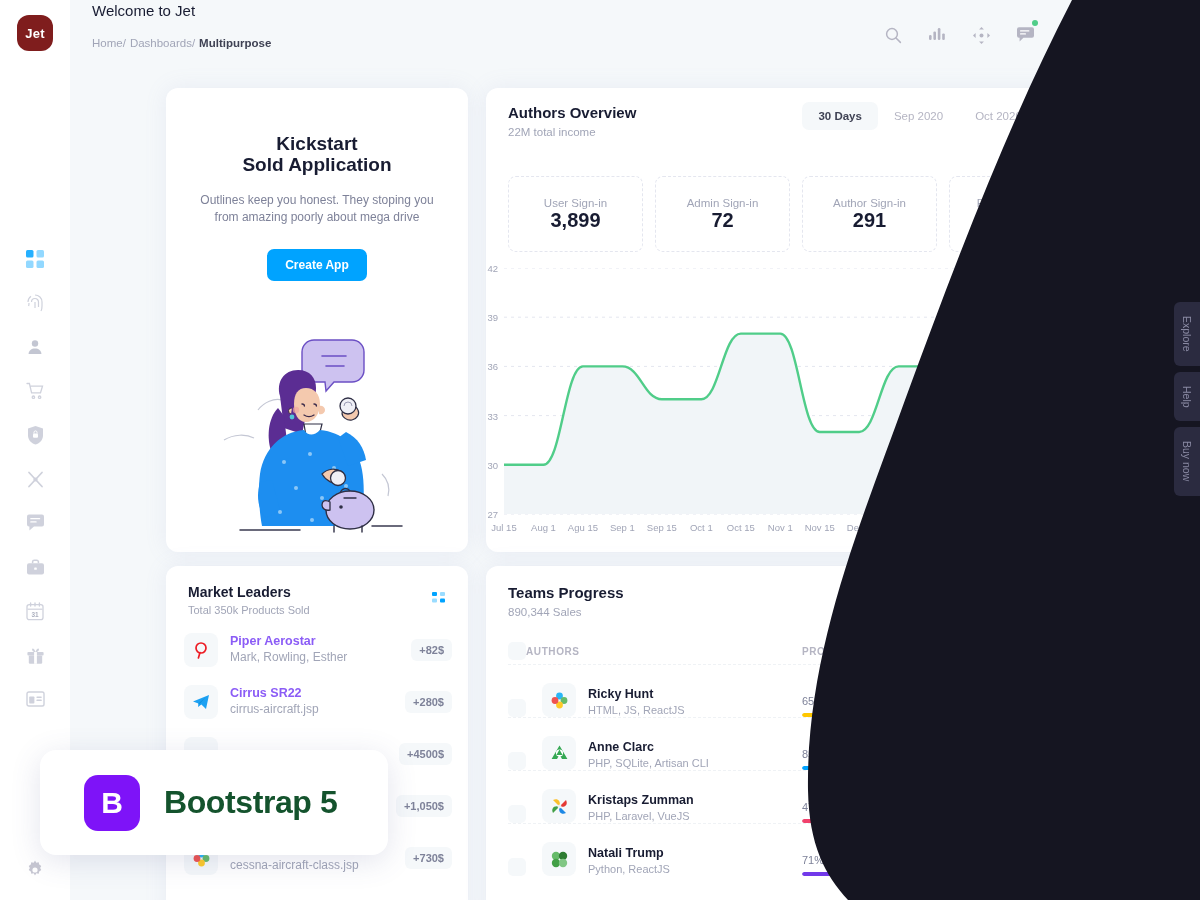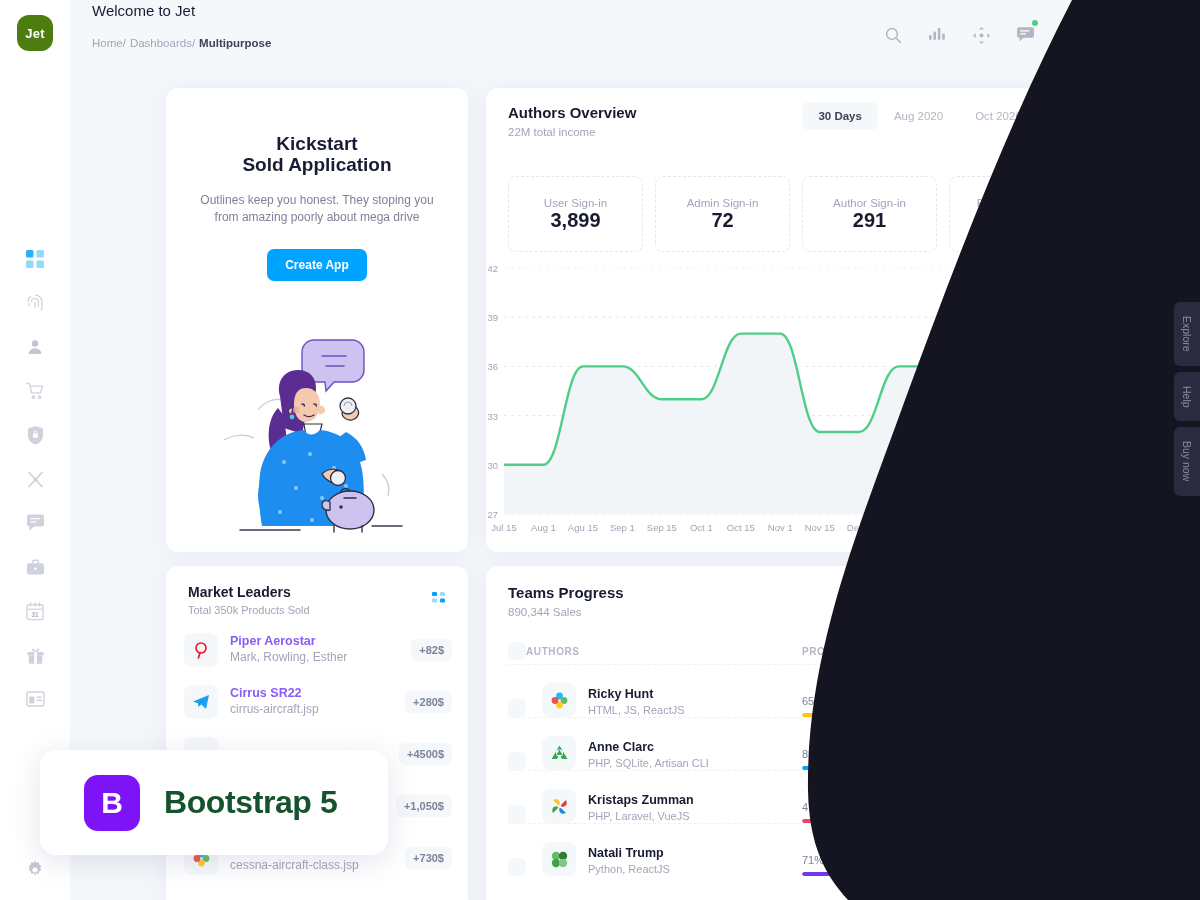--- a/index.html
+++ b/index.html
@@ -4,21 +4,21 @@
 <style>
   *{box-sizing:border-box;margin:0;padding:0}
   html,body{width:1200px;height:900px;overflow:hidden}
   body{font-family:"Liberation Sans",sans-serif;background:#ffffff;color:#181c32;
        -webkit-font-smoothing:antialiased}
   .stage{position:relative;width:1200px;height:900px;background:#f5f8fa;overflow:hidden}
 
   
   .aside{position:absolute;left:0;top:0;width:70px;height:900px;background:#fff;z-index:6;
          display:flex;flex-direction:column;align-items:center}
-  .logo{width:36px;height:36px;margin-top:15px;background:#4d7c0f;color:#fff;
+  .logo{width:36px;height:36px;margin-top:15px;background:#7f1d1d;color:#fff;
         display:flex;align-items:center;justify-content:center;font-size:13px;font-weight:700;
         border-radius:12px;letter-spacing:.3px}
   .nav{margin-top:196px;display:flex;flex-direction:column;gap:20px;align-items:center}
   .nav-item{width:36px;height:24px;display:flex;align-items:center;justify-content:center;
             opacity:.85}
   .nav-item svg{display:block}
   .gear{position:absolute;bottom:18px;left:50%;transform:translateX(-50%);opacity:.75}
 
   
   .header{position:absolute;left:70px;top:0;right:0;height:66px;z-index:4}
@@ -340,21 +340,21 @@
         <path d="M18 208h60M150 204h30" stroke="#3a3a50" stroke-width="1.5" stroke-linecap="round"></path>
       </svg>
     </div>
   </div>
 
   <div class="card" id="authors">
     <div class="ao-title">Authors Overview</div>
     <div class="ao-sub">22M total income</div>
     <div class="ao-tabs">
       <div class="ao-tab active">30 Days</div>
-      <div class="ao-tab">Aug 2020</div>
+      <div class="ao-tab">Sep 2020</div>
       <div class="ao-tab">Oct 2020</div>
       <div class="ao-tab">More</div>
     </div>
     <div class="stats">
       <div class="stat">
         <div class="lab">User Sign-in</div>
         <div class="val">3,899</div>
       </div>
       <div class="stat">
         <div class="lab">Admin Sign-in</div>

